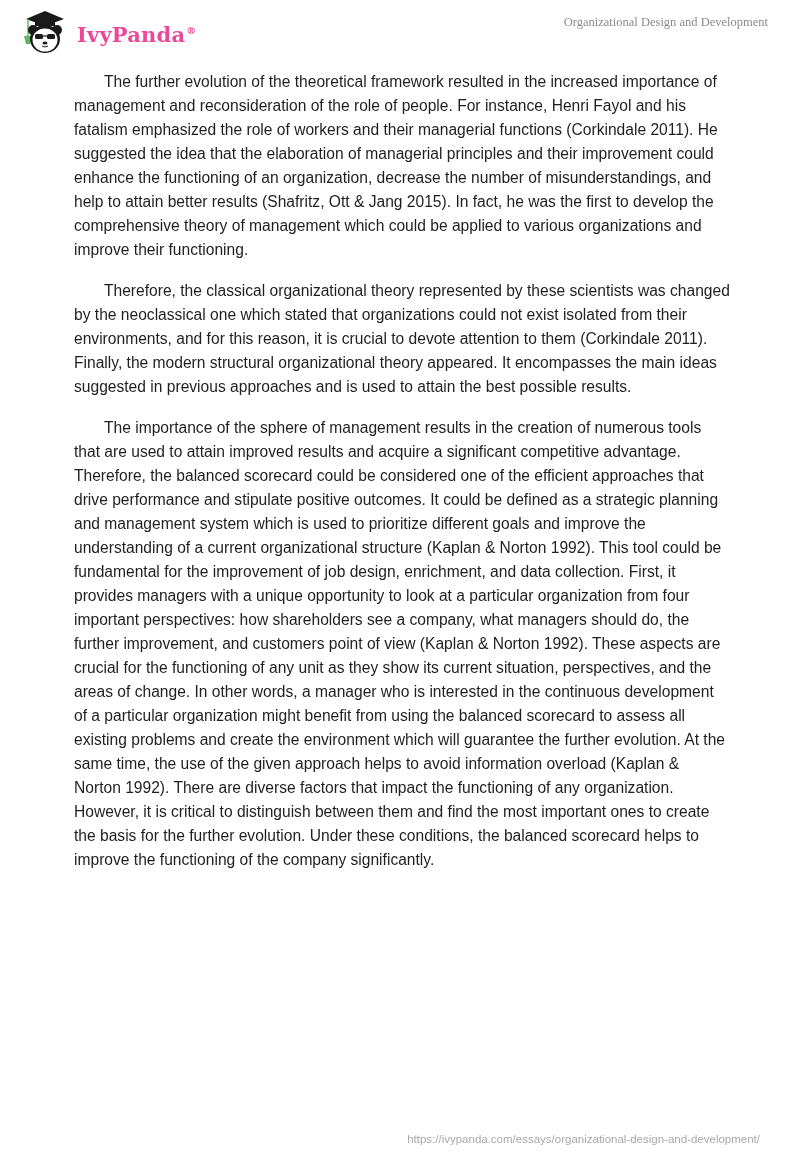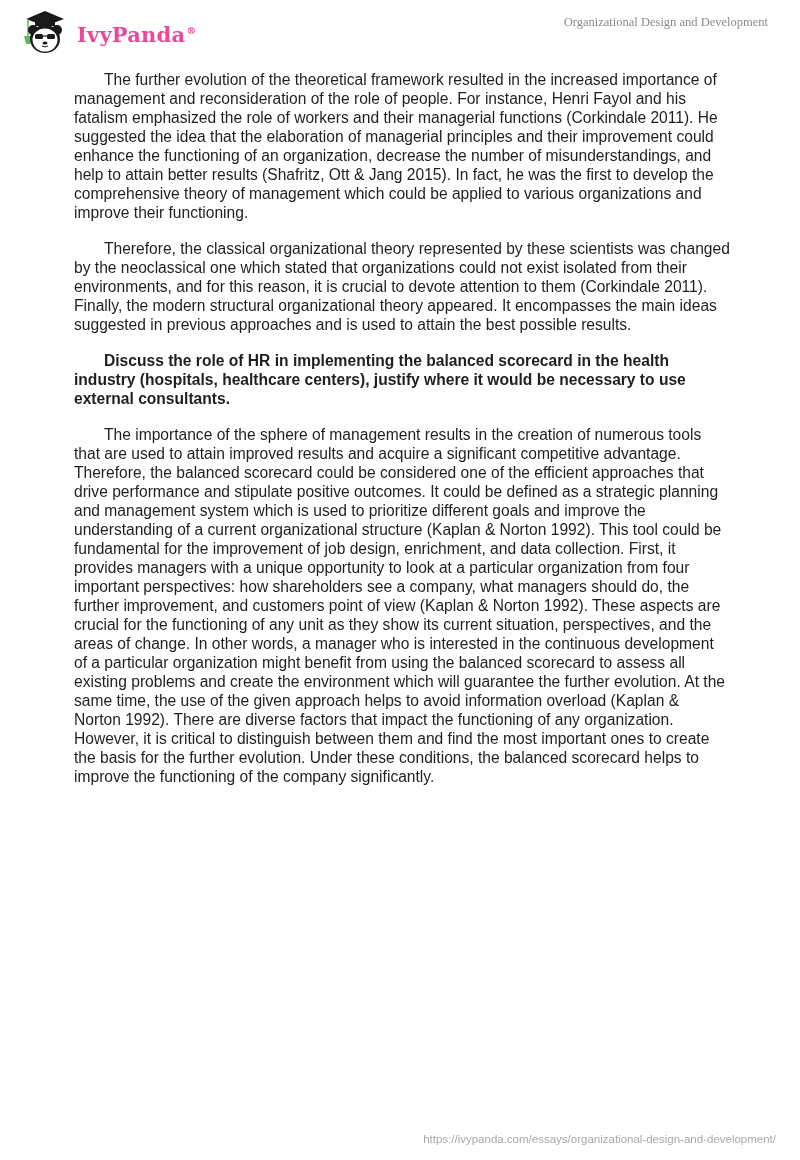--- a/index.html
+++ b/index.html
@@ -4,23 +4,23 @@
   <style>
     html, body { margin: 0; padding: 0; background: #ffffff; }
     body { width: 800px; height: 1160px; position: relative; overflow: hidden; font-family: "Liberation Sans", sans-serif; color: #1f1f1f; }
     .header { position: absolute; left: 0; top: 0; width: 800px; height: 56px; }
     .logo { position: absolute; left: 18px; top: 8px; display: flex; align-items: center; }
     .logo-mark { width: 52px; height: 48px; position: relative; }
     .logo-text { font-family: "DejaVu Serif", serif; font-weight: bold; font-size: 21px; color: #ec4899; margin-left: 7px; margin-top: 4px; letter-spacing: 0.2px; }
     .logo-text sup { font-size: 10px; vertical-align: super; margin-left: 1px; }
     .doc-title { position: absolute; right: 32px; top: 15px; font-size: 12.5px; color: #8a8a8a; font-family: Liberation Serif, serif; }
     .content { position: absolute; left: 74px; top: 70px; width: 656px; }
-    p { margin: 0 0 17px 0; font-size: 15.6px; line-height: 19px; text-indent: 30px; color: #1f1f1f; }
+    p { margin: 0 0 17px 0; font-size: 15.6px; line-height: 24px; text-indent: 30px; color: #1f1f1f; }
     p.question { font-weight: bold; }
-    .footer-url { position: absolute; right: 24px; top: 1133px; font-size: 11.5px; color: #a8a8a8; }
+    .footer-url { position: absolute; right: 40px; top: 1133px; font-size: 11.5px; color: #a8a8a8; }
   </style>
 </head>
 <body>
 
 <div class="header">
   <div class="logo">
     <div class="logo-mark">
       <svg width="52" height="48" viewBox="0 0 52 48">
 
         <polygon points="8,11 27,3 46,11 27,18" fill="#1a1a1a"></polygon>
@@ -43,17 +43,16 @@
       </svg>
     </div>
     <div class="logo-text"><span>IvyPanda</span><sup>®</sup></div>
   </div>
   <div class="doc-title">Organizational Design and Development</div>
 </div>
 
 <div class="content">
   <p>The further evolution of the theoretical framework resulted in the increased importance of management and reconsideration of the role of people. For instance, Henri Fayol and his fatalism emphasized the role of workers and their managerial functions (Corkindale 2011). He suggested the idea that the elaboration of managerial principles and their improvement could enhance the functioning of an organization, decrease the number of misunderstandings, and help to attain better results (Shafritz, Ott &amp; Jang 2015). In fact, he was the first to develop the comprehensive theory of management which could be applied to various organizations and improve their functioning.</p>
   <p>Therefore, the classical organizational theory represented by these scientists was changed by the neoclassical one which stated that organizations could not exist isolated from their environments, and for this reason, it is crucial to devote attention to them (Corkindale 2011). Finally, the modern structural organizational theory appeared. It encompasses the main ideas suggested in previous approaches and is used to attain the best possible results.</p>
-  <p class="question">Discuss the role of HR in implementing the balanced scorecard in the health industry (hospitals, healthcare centers), justify where it would be necessary to use external consultants.</p>
   <p>The importance of the sphere of management results in the creation of numerous tools that are used to attain improved results and acquire a significant competitive advantage. Therefore, the balanced scorecard could be considered one of the efficient approaches that drive performance and stipulate positive outcomes. It could be defined as a strategic planning and management system which is used to prioritize different goals and improve the understanding of a current organizational structure (Kaplan &amp; Norton 1992). This tool could be fundamental for the improvement of job design, enrichment, and data collection. First, it provides managers with a unique opportunity to look at a particular organization from four important perspectives: how shareholders see a company, what managers should do, the further improvement, and customers point of view (Kaplan &amp; Norton 1992). These aspects are crucial for the functioning of any unit as they show its current situation, perspectives, and the areas of change. In other words, a manager who is interested in the continuous development of a particular organization might benefit from using the balanced scorecard to assess all existing problems and create the environment which will guarantee the further evolution. At the same time, the use of the given approach helps to avoid information overload (Kaplan &amp; Norton 1992). There are diverse factors that impact the functioning of any organization. However, it is critical to distinguish between them and find the most important ones to create the basis for the further evolution. Under these conditions, the balanced scorecard helps to improve the functioning of the company significantly.</p>
 </div>
 
 <div class="footer-url">https://ivypanda.com/essays/organizational-design-and-development/</div>
 
 </body></html>

